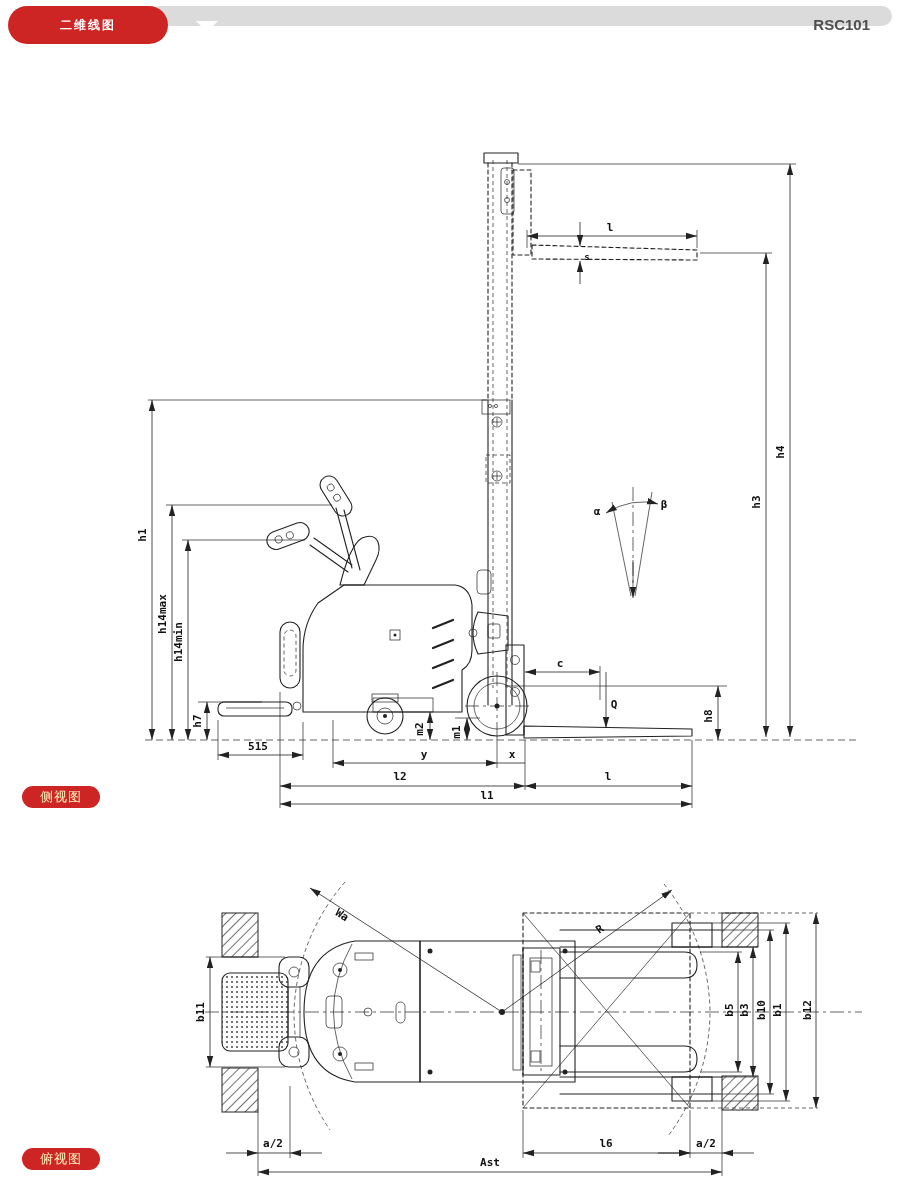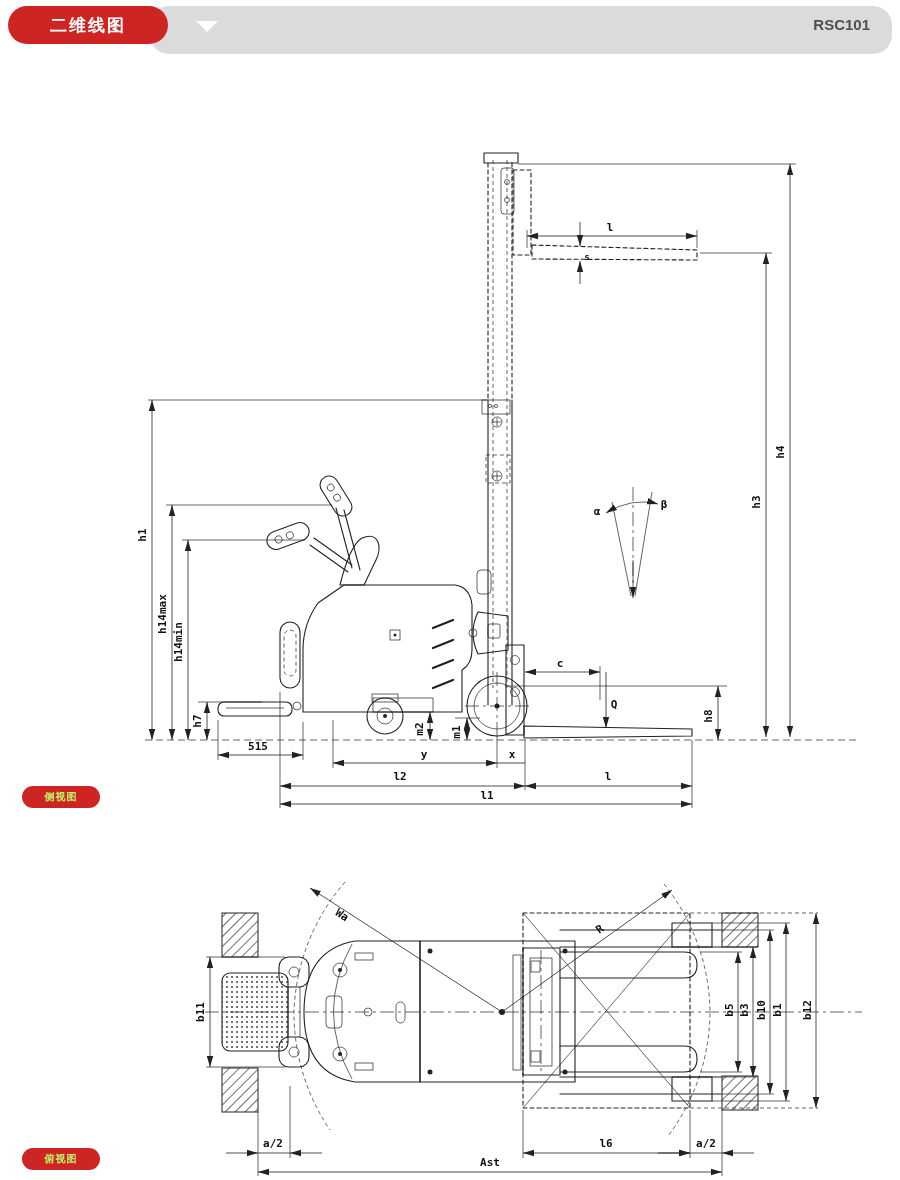--- a/index.html
+++ b/index.html
@@ -1,31 +1,31 @@
 <!DOCTYPE html>
 <html><head>
 <meta charset="utf-8">
 <style>
   html,body{margin:0;padding:0;background:#fff;}
   .page{position:relative;width:900px;height:1180px;background:#fff;overflow:hidden;
         font-family:"Liberation Sans",sans-serif;}
   
-  .hdr-bar{position:absolute;left:150px;top:6px;width:742px;height:48px;background:#dbdbdb;
+  .hdr-bar{position:absolute;left:150px;top:6px;width:742px;height:20px;background:#dbdbdb;
            border-radius:19px;}
   .hdr-tab{position:absolute;left:8px;top:6px;width:160px;height:38px;background:#cd2524;
            border-radius:19px;z-index:2;display:flex;align-items:center;justify-content:center;}
-  .hdr-tab span{color:#fff;font-size:17px;font-weight:bold;letter-spacing:2px;}
+  .hdr-tab span{color:#fff;font-size:12px;font-weight:bold;letter-spacing:2px;}
   .chev{position:absolute;left:46px;top:15px;width:0;height:0;border-left:11px solid transparent;
         border-right:11px solid transparent;border-top:11px solid #fff;}
   .model{position:absolute;right:22px;top:0;height:38px;line-height:38px;color:#4f4f4f;
          font-size:15px;font-weight:bold;}
   
   .badge{position:absolute;left:22px;width:78px;height:22px;background:#cd2524;border-radius:11px;
          display:flex;align-items:center;justify-content:center;z-index:2;}
-  .badge span{color:#bef264;font-size:10px;font-weight:bold;letter-spacing:1px;}
+  .badge span{color:#fef9c3;font-size:13px;font-weight:normal;letter-spacing:1px;}
   .badge.side{top:786px;}
   .badge.topv{top:1148px;justify-content:center;}
   svg{position:absolute;left:0;top:0;}
   .ln{fill:none;stroke:#222;stroke-width:1.1;stroke-linejoin:round;stroke-linecap:round;}
   .thk{fill:none;stroke:#222;stroke-width:2.2;stroke-linecap:round;}
   .thin{fill:none;stroke:#222;stroke-width:0.7;}
   .diml{fill:none;stroke:#222;stroke-width:0.8;}
   .dash{stroke-dasharray:7 4;}
   .dashs{stroke-dasharray:4 3;}
   .cl{stroke-dasharray:14 4 3 4;}

